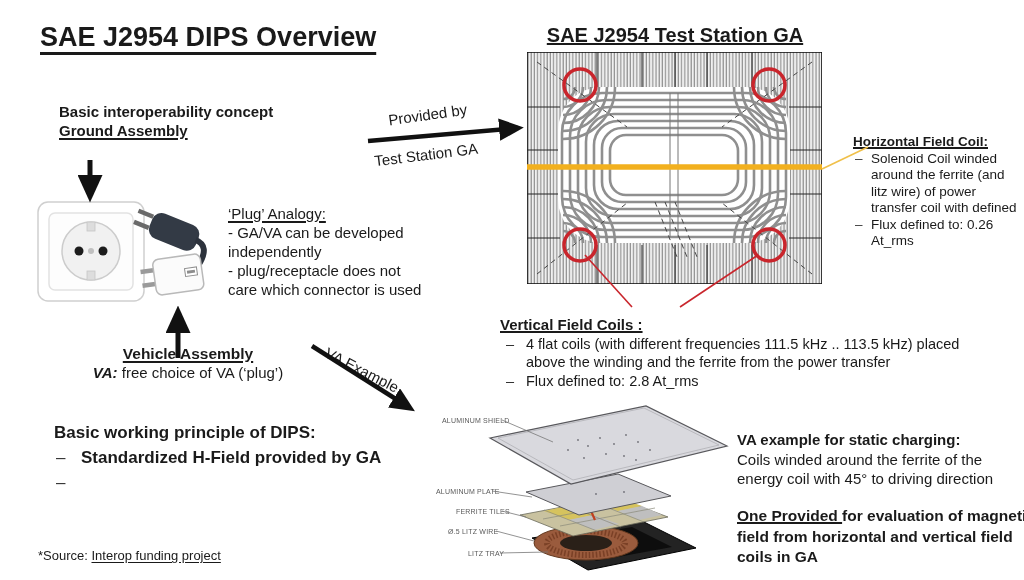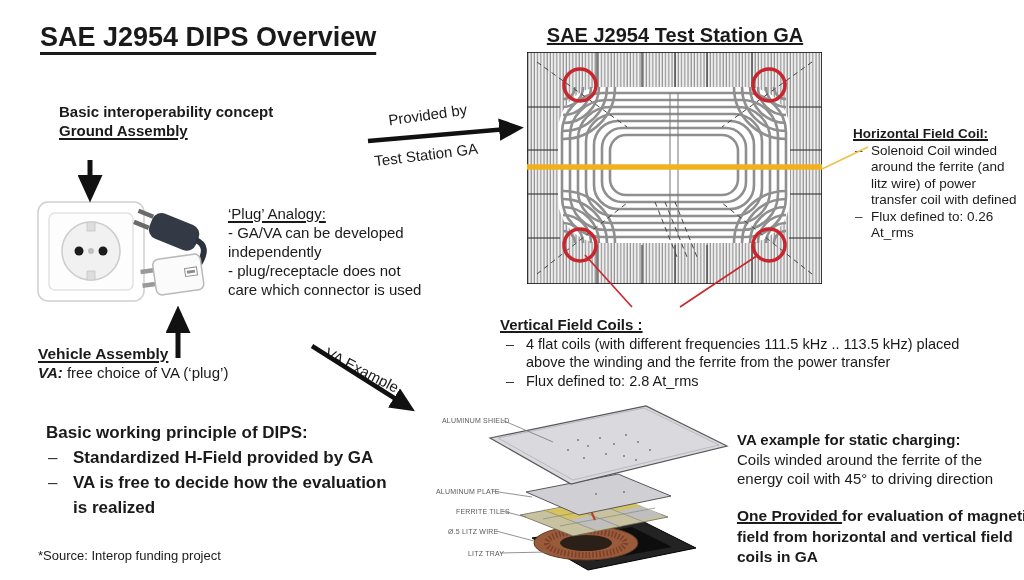--- a/index.html
+++ b/index.html
@@ -12,35 +12,35 @@
   .u{text-decoration:underline;text-decoration-thickness:1.5px;text-underline-offset:2px;}
   .b{font-weight:bold;}
   .bi{font-weight:bold;font-style:italic;}
 
   #title{left:40px;top:22px;font-size:27px;font-weight:bold;
          text-decoration:underline;text-decoration-thickness:2.5px;text-underline-offset:6px;}
 
   .blk{font-size:15px;line-height:19px;}
   #concept-block{left:38px;top:102px;width:330px;margin-left:21px;}
   #plug-analogy{left:228px;top:204px;width:202px;}
-  #vehicle-assembly{left:38px;top:344px;width:300px;}
-  #principle{left:46px;top:420px;width:345px;font-size:17px;line-height:25px;font-weight:bold;}
+  #vehicle-assembly{left:38px;top:344px;width:300px;text-align:center;}
+  #principle{left:54px;top:420px;width:345px;font-size:17px;line-height:25px;font-weight:bold;}
   #principle .row{position:relative;padding-left:27px;}
   #principle .dash{position:absolute;left:2px;font-weight:normal;color:#333;}
   #source{left:38px;top:548px;font-size:13px;}
-  #source .lnk{text-underline-offset:2px;}
+  #source .lnk{text-decoration:underline;text-underline-offset:2px;}
 
   #provided-by-1{left:388px;top:106px;font-size:15px;transform:rotate(-8deg);}
   #provided-by-2{left:374px;top:146px;font-size:15px;transform:rotate(-7deg);}
   #va-example{left:330px;top:344px;font-size:15px;transform:rotate(27deg);transform-origin:left top;}
 
   #ts-title{left:528px;top:24px;width:294px;text-align:center;font-size:20px;font-weight:bold;
             text-decoration:underline;text-decoration-thickness:1.5px;}
 
-  #hfc{left:853px;top:126px;width:170px;font-size:13.5px;line-height:16.5px;}
+  #hfc{left:853px;top:134px;width:170px;font-size:13.5px;line-height:16.5px;}
   #hfc .row,#vfc .row{position:relative;padding-left:26px;}
   #hfc .row{padding-left:18px;}
   .dashcol{position:absolute;left:2px;color:#333;}
   #vfc{left:500px;top:316px;width:488px;font-size:14.5px;line-height:18.5px;}
   #vfc .dashcol{left:6px;}
   .h-und{font-weight:bold;text-decoration:underline;text-decoration-thickness:1.5px;}
 
   #va-static{left:737px;top:430px;width:292px;font-size:15px;line-height:19.5px;}
   #one-hw{left:737px;top:506px;width:302px;font-size:15.5px;line-height:20.5px;font-weight:bold;}
   #one-hw .u2{text-decoration:underline;text-decoration-thickness:1.5px;}
@@ -72,21 +72,20 @@
 </div>
 
 <div class="abs" id="principle">
   <div>Basic working principle of DIPS:</div>
   <div class="row">
     <span class="dash">–</span>
     <span>Standardized H-Field provided by GA</span>
   </div>
   <div class="row">
     <span class="dash">–</span>
-    <span>VA is free to decide how the evaluation is realized</span>
   </div>
 </div>
 
 <div class="abs" id="source">
   <span>*Source: </span><span class="lnk">Interop funding project</span>
 </div>
 
 <div class="abs" id="provided-by-1">Provided by</div>
 <div class="abs" id="provided-by-2">Test Station GA</div>
 <div class="abs" id="va-example">VA Example</div>

